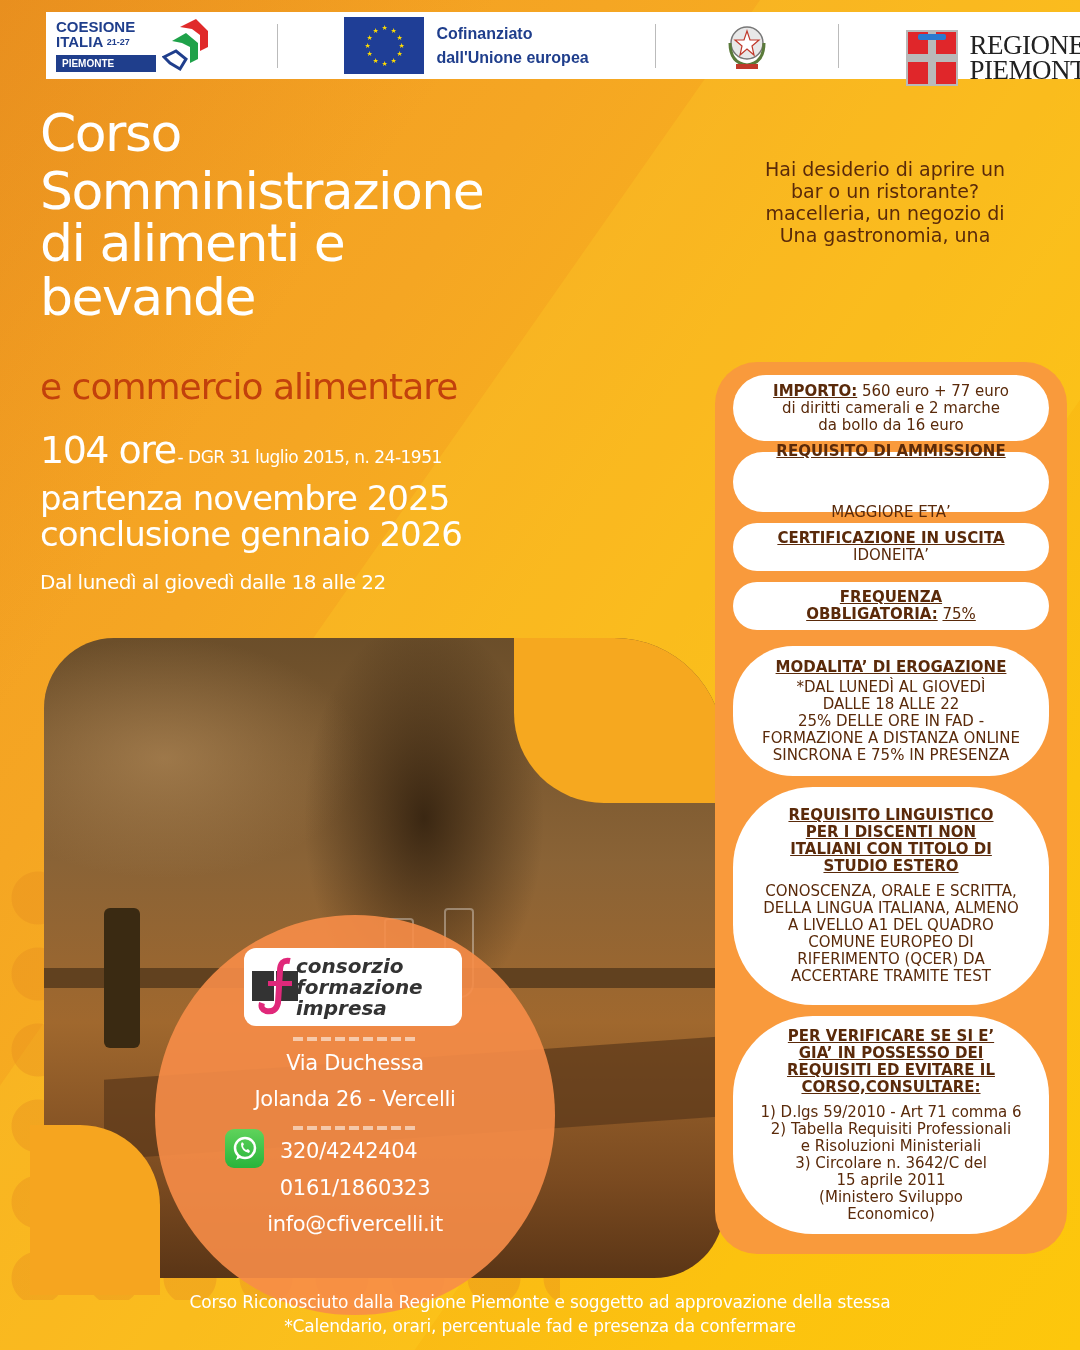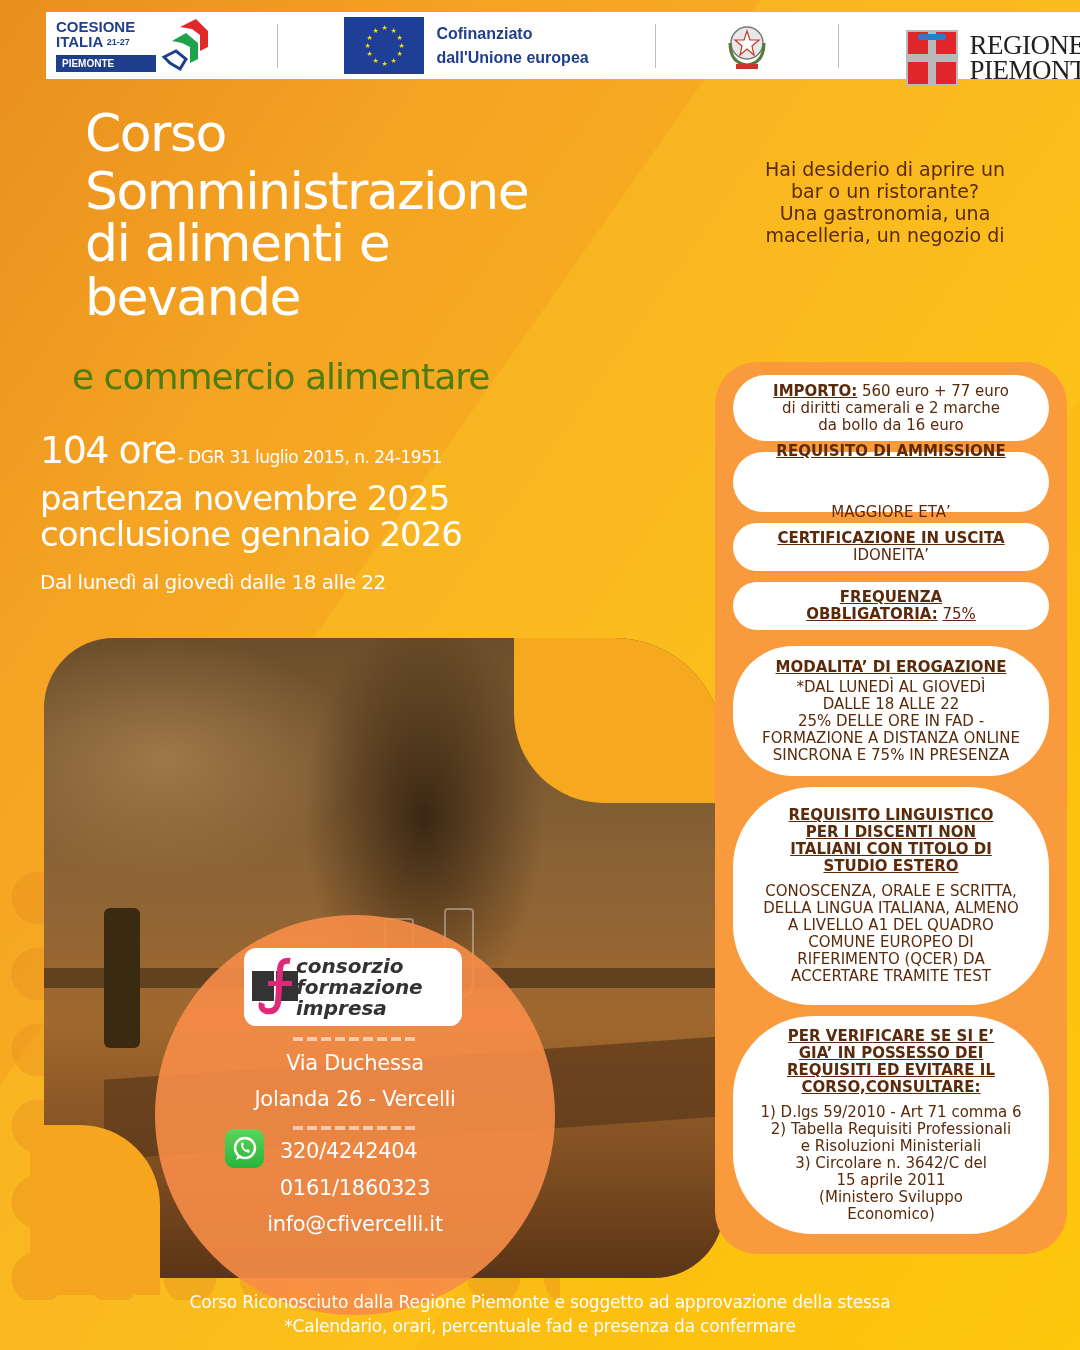--- a/index.html
+++ b/index.html
@@ -31,23 +31,23 @@
   .eu { display:flex; align-items:center; gap:12px; }
   .eu-flag { width:80px; height:57px; background:#1f3e96; position:relative; }
   .eu-star { position:absolute; color:#ffdd00; font-size:7px; line-height:7px; }
   .eu-text { font-family:"Liberation Sans", sans-serif; color:#1f3e8c; font-weight:bold; font-size:16px; line-height:24px; }
   .emblem { width:48px; height:54px; display:flex; align-items:center; justify-content:center; }
   .regione { display:flex; align-items:center; gap:12px;margin-top:24px; }
   .reg-shield { width:52px; height:56px; background:#b9b9b9; position:relative; }
   .reg-text { font-family:"Liberation Serif", serif; color:#222; font-size:27px; line-height:25px; letter-spacing:-0.5px; }
 
   
-  .title { position:absolute; left:40px; top:104px; color:#fff; font-family:"DejaVu Sans", sans-serif;margin-left:45px; }
+  .title { position:absolute; left:40px; top:104px; color:#fff; font-family:"DejaVu Sans", sans-serif; }
   .t-line { font-size:52px; line-height:58px; font-weight:normal; letter-spacing:-1.5px; }
-  .t-sub { position:absolute; left:40px; top:356px; color:#4d7c0f; font-size:36px; letter-spacing:-1px;margin-left:32px; }
+  .t-sub { position:absolute; left:40px; top:366px; color:#c2410c; font-size:36px; letter-spacing:-1px; }
   .hours { position:absolute; left:40px; top:428px; color:#fff; display:flex; align-items:baseline; gap:2px; }
   .hours-big { font-size:38px; letter-spacing:-1.5px; }
   .hours-small { font-size:17px; letter-spacing:-0.5px; }
   .dates { position:absolute; left:40px; top:480px; color:#fff; font-size:34px; line-height:36px; letter-spacing:-1px; }
   .schedule { position:absolute; left:40px; top:570px; color:#fff; font-size:20px; letter-spacing:-0.5px; }
 
   .question { position:absolute; left:735px; top:158px; width:300px; text-align:center; color:#5a2a0a; font-size:19px; line-height:22px; }
 
   
   .photo { position:absolute; left:44px; top:638px; width:680px; height:640px; overflow:hidden;
@@ -162,22 +162,22 @@
 </div>
 <div class="dates">
   <div>partenza novembre 2025</div>
   <div>conclusione gennaio 2026</div>
 </div>
 <div class="schedule">Dal lunedì al giovedì dalle 18 alle 22</div>
 
 <div class="question">
   <div>Hai desiderio di aprire un</div>
   <div>bar o un ristorante?</div>
+  <div>macelleria, un negozio di</div>
   <div>Una gastronomia, una</div>
-  <div>macelleria, un negozio di</div>
 </div>
 
 <div class="photo">
   <div class="photo-bg"></div>
   <div class="photo-shelf"></div>
   <div class="photo-table"></div>
   <div style="position:absolute;left:60px;top:270px;width:36px;height:140px;background:#3a2a12;border-radius:6px"></div>
   <div style="position:absolute;left:340px;top:280px;width:30px;height:90px;border:2px solid rgba(255,255,255,0.35);border-radius:4px 4px 14px 14px"></div>
   <div style="position:absolute;left:400px;top:270px;width:30px;height:90px;border:2px solid rgba(255,255,255,0.35);border-radius:4px 4px 14px 14px"></div>
   <div style="position:absolute;left:470px;top:0;width:220px;height:165px;background:#f6a81f;border-bottom-left-radius:90px"></div>

